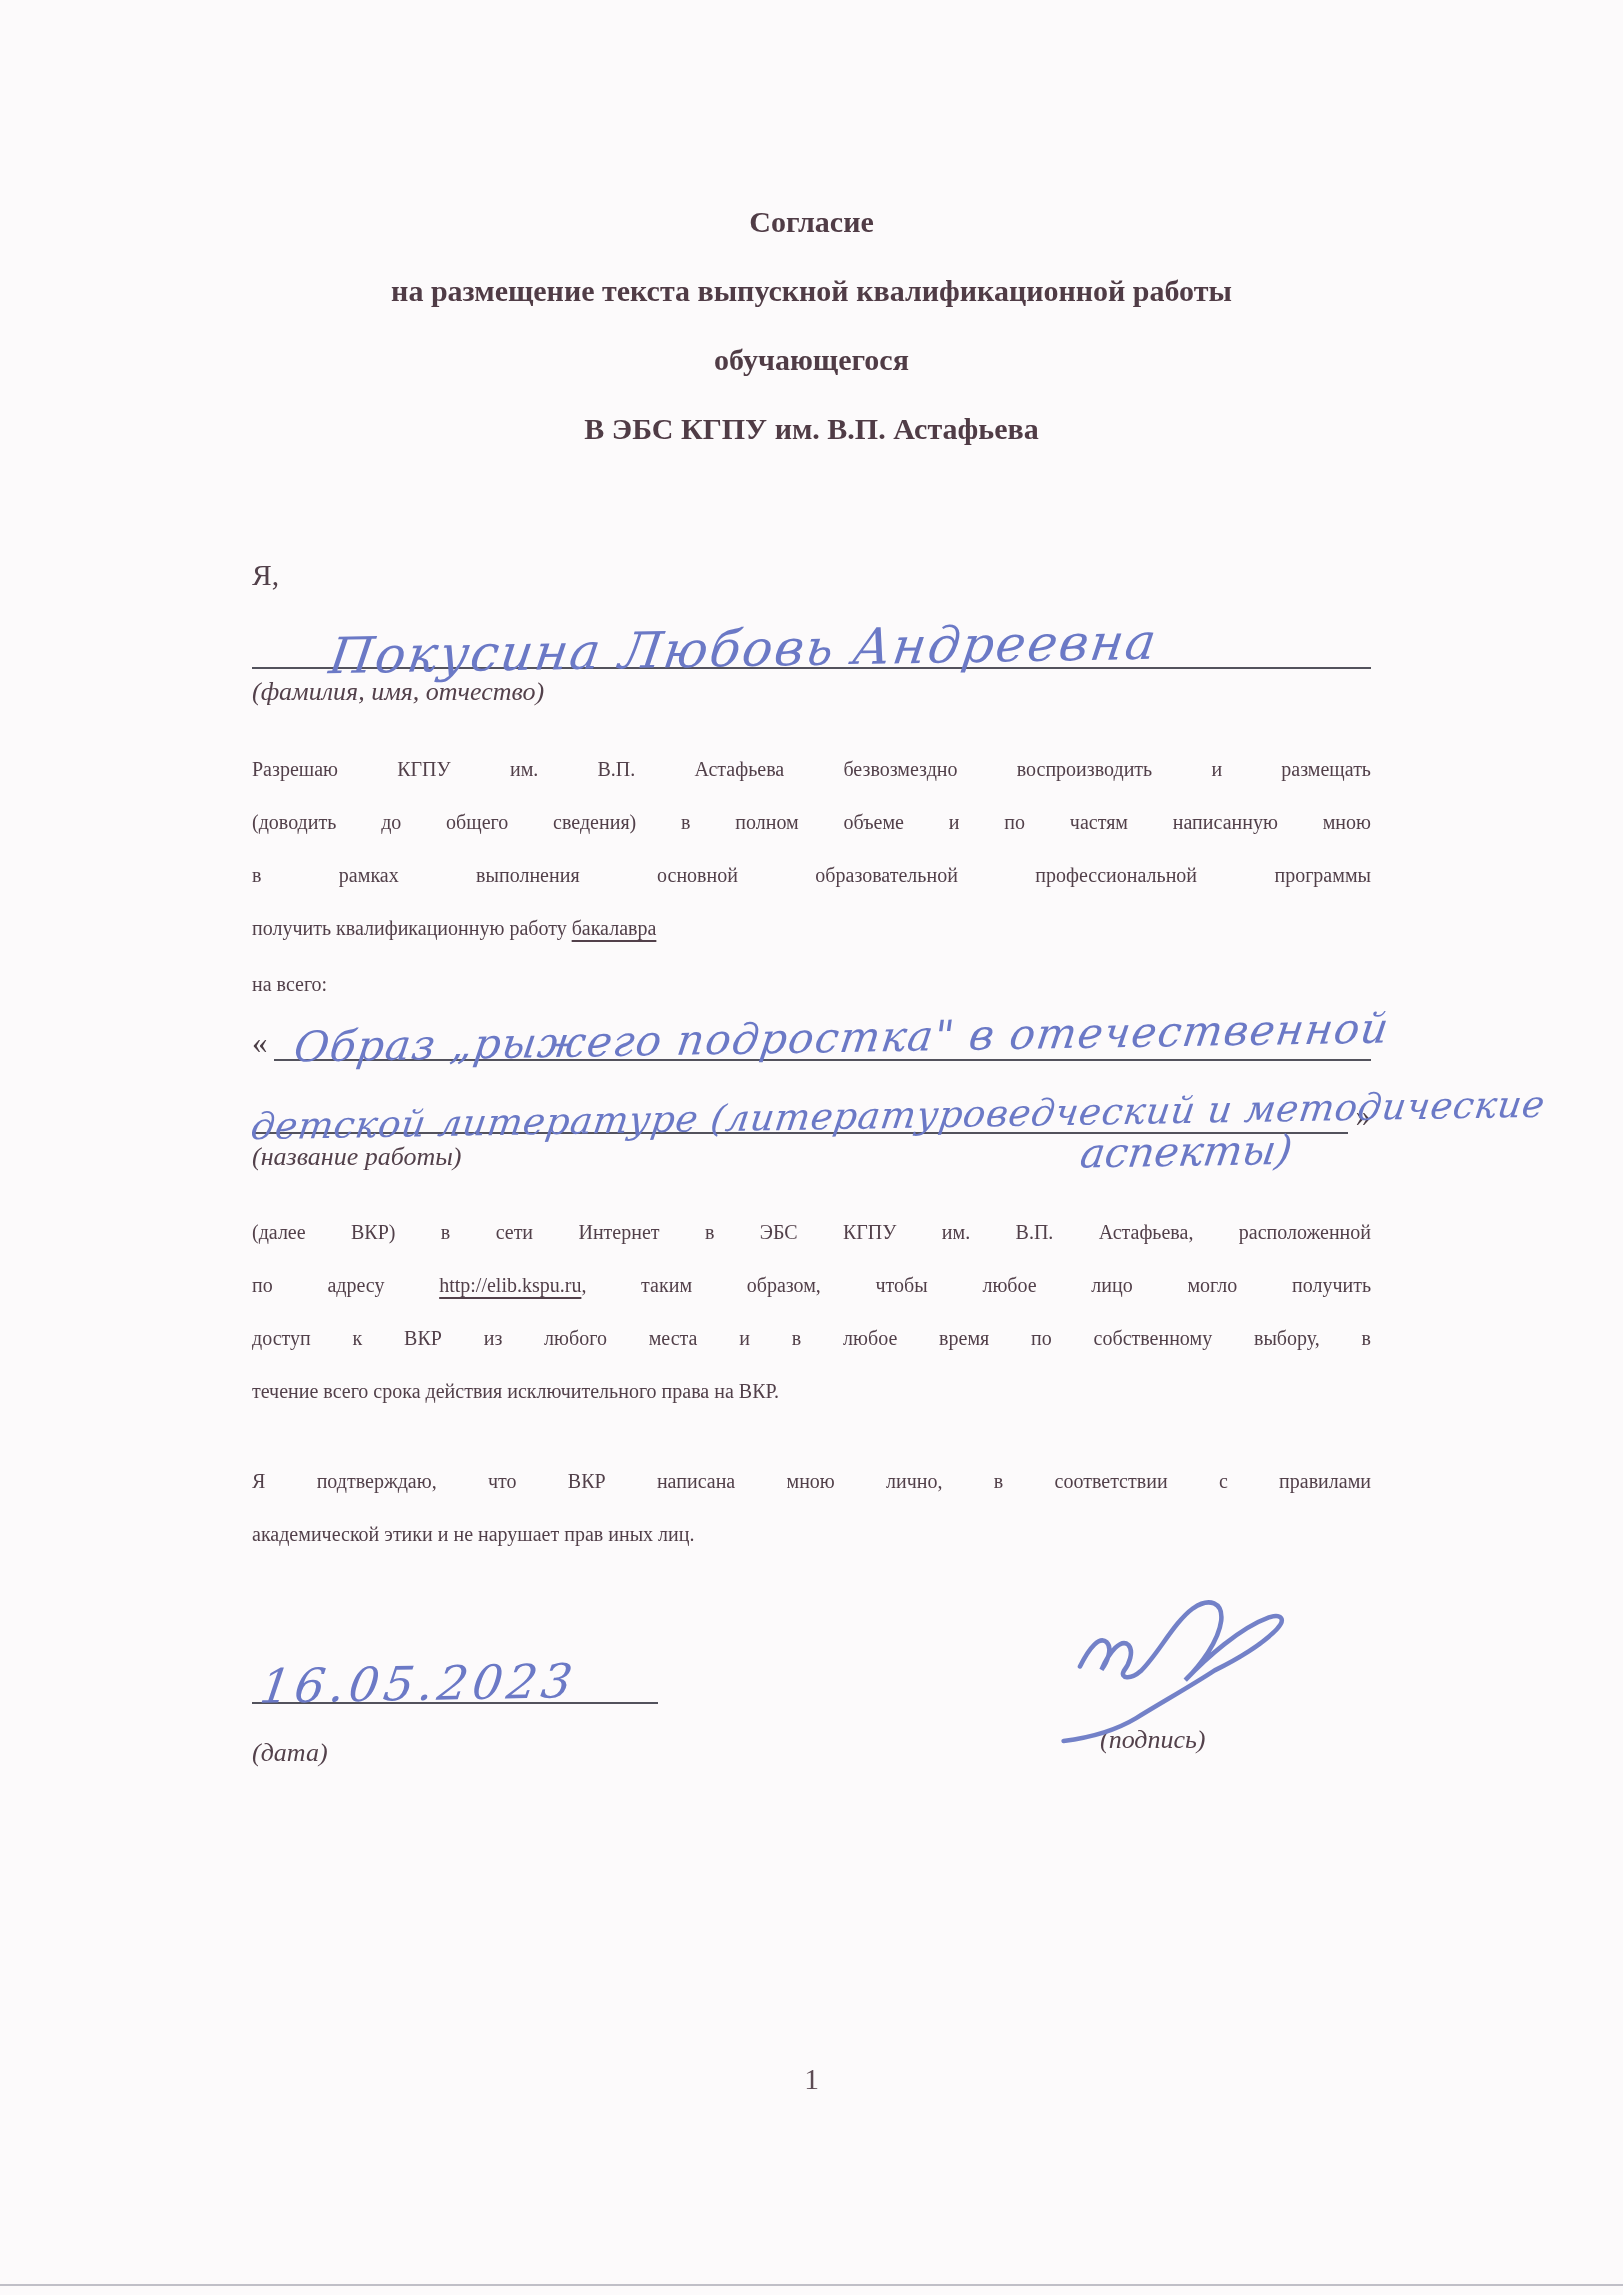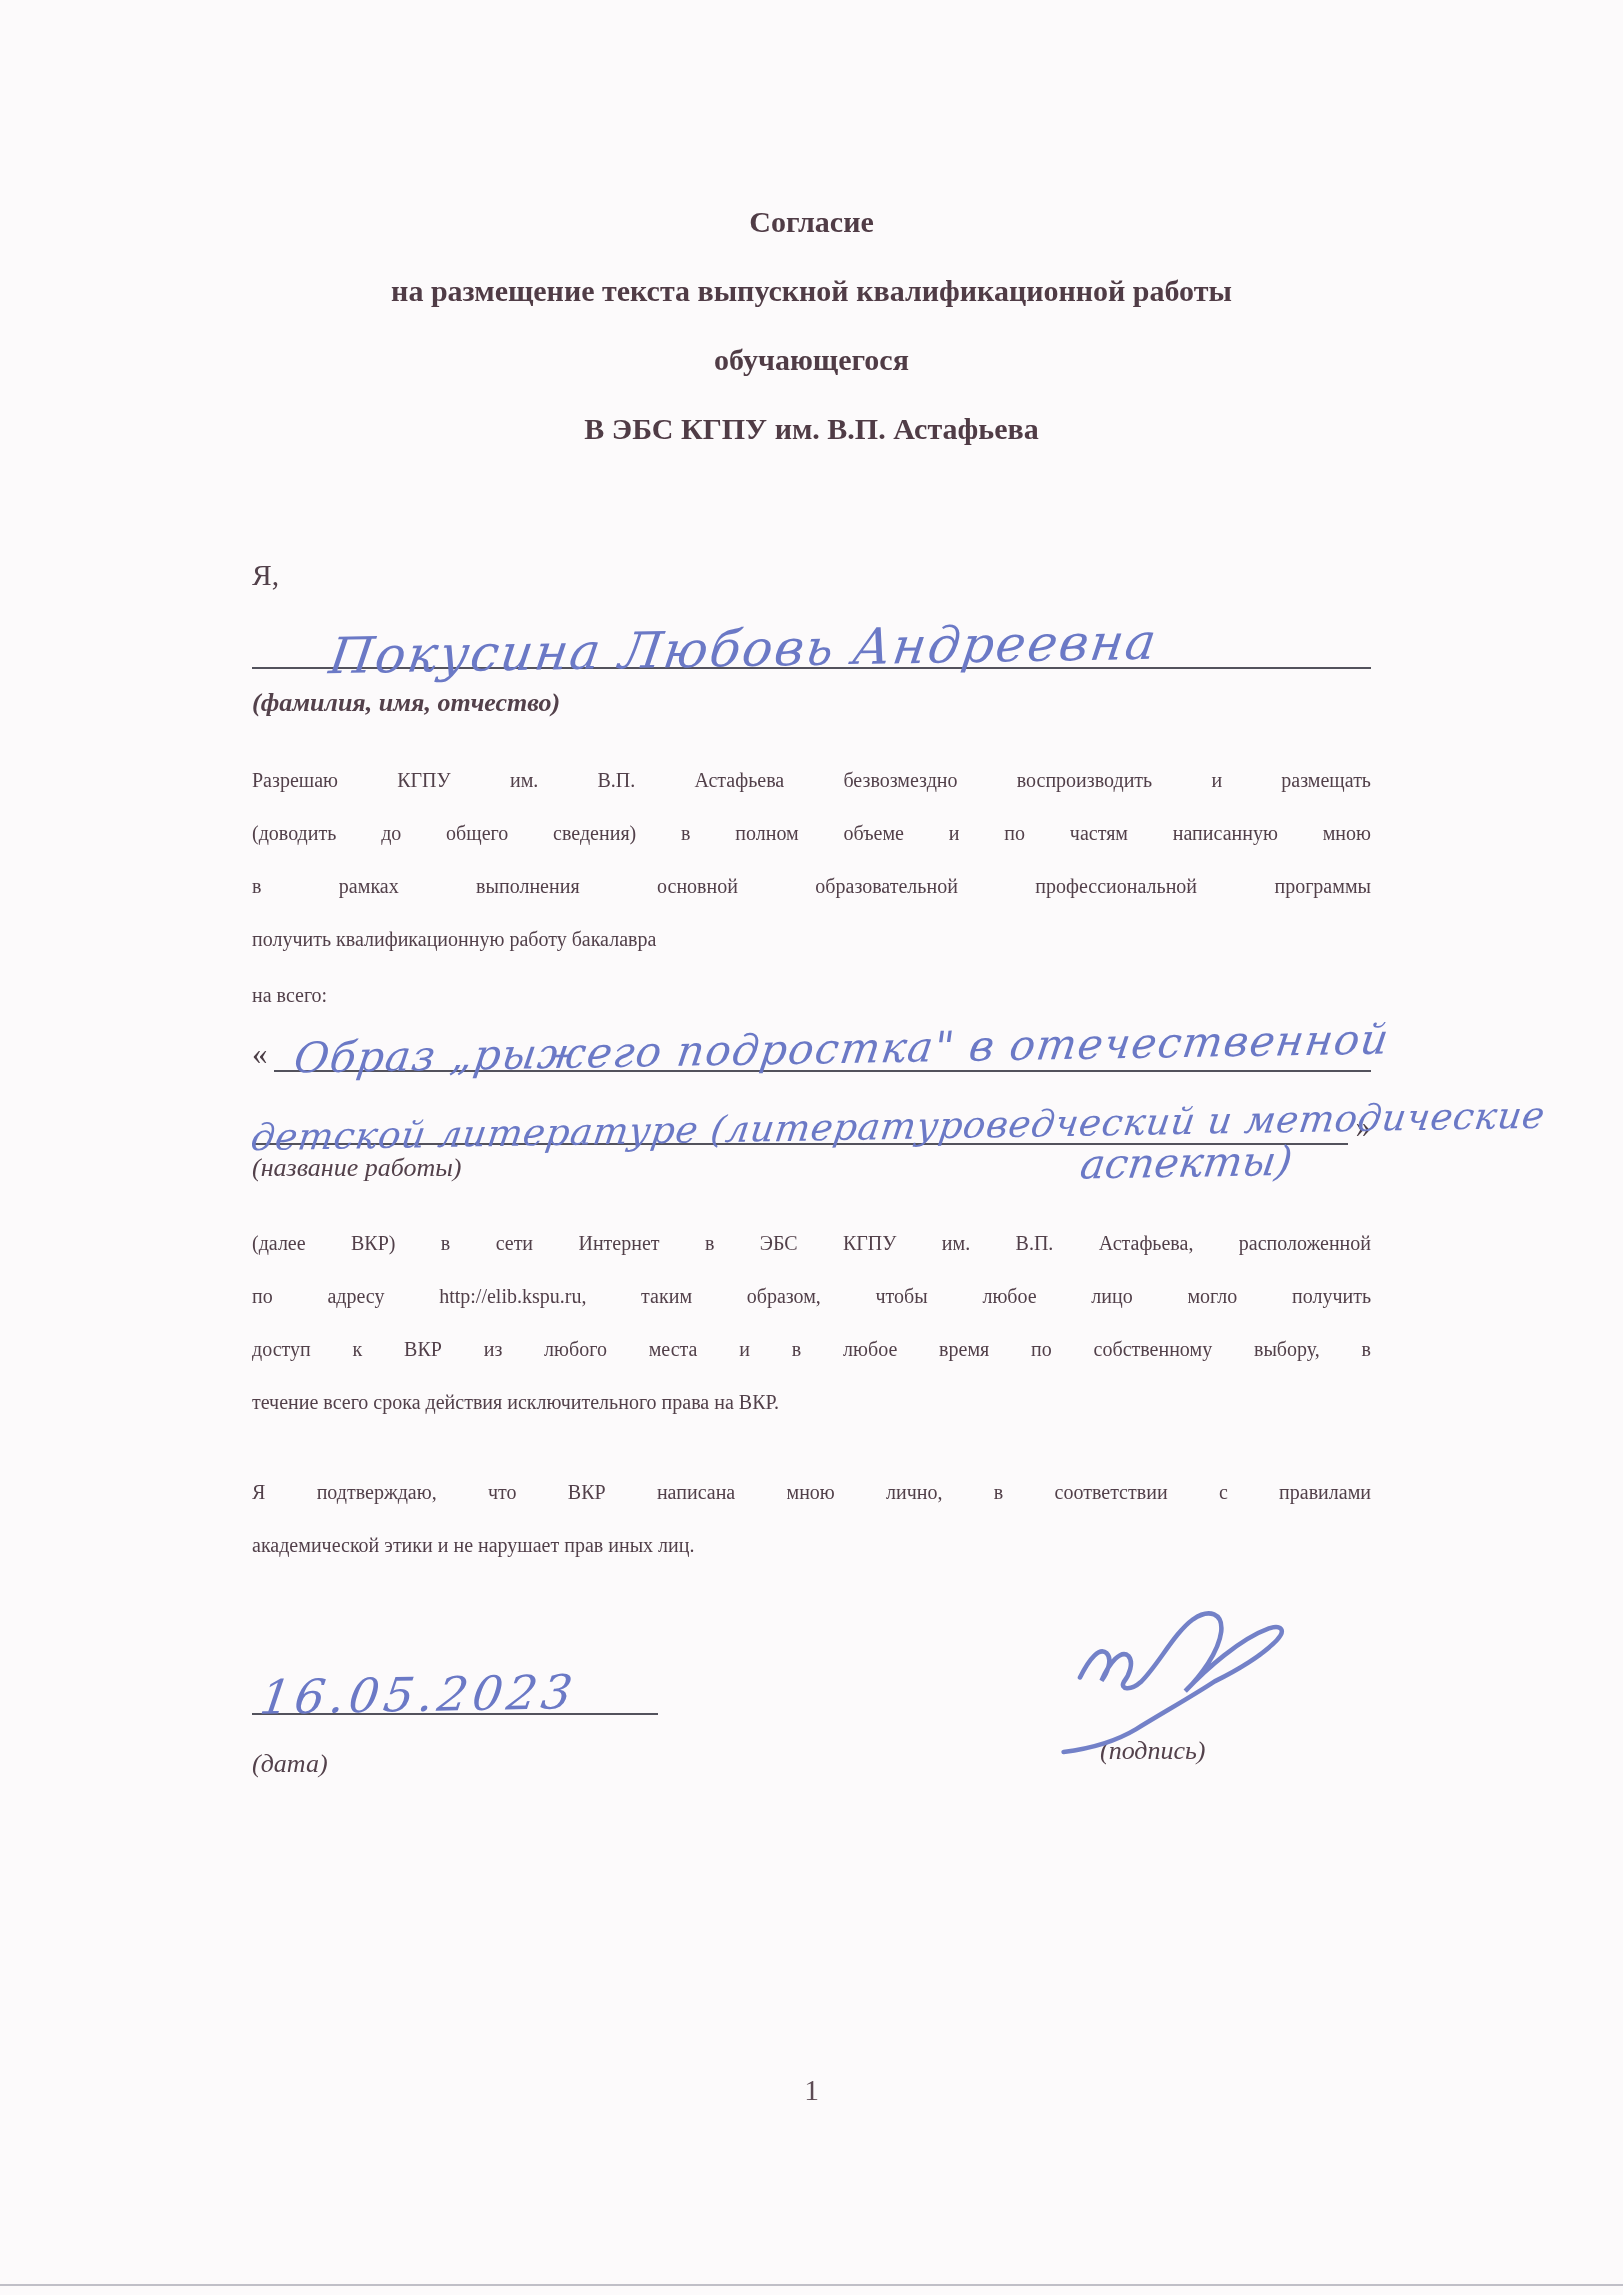--- a/index.html
+++ b/index.html
@@ -15,37 +15,37 @@
   }
   .content { padding:187px 253px 0 244px; }
 
   
   .title-block { text-align:center; font-weight:bold; font-size:30px; line-height:69px; color:#503c46; }
   .ya { font-size:29.5px; line-height:53px; margin-top:86px; }
   .para { font-size:20px; line-height:53px; }
   .para > div { min-height:53px; }
   .jline { text-align:justify; text-align-last:justify; }
   .caption { font-style:italic; font-size:26px; line-height:34px; color:#53414b; }
-  .u { text-underline-offset:5.2px; text-decoration-thickness:2px; }
+  .u { text-decoration:underline; text-underline-offset:5.2px; text-decoration-thickness:2px; }
   .topic-label { margin-top:2.6px; }
 
   
   .hw {
     font-family:"DejaVu Serif", serif;
     font-style:italic;
     color:#6b79c6;
     display:inline-block;
     transform:skewX(-9deg) rotate(-1deg);
     white-space:nowrap;
   }
 
   
   .name-line { position:relative; height:67px; border-bottom:2.6px solid #53525c; }
   .name-hw { position:absolute; left:79px; bottom:-10.5px; font-size:50px; letter-spacing:2px; }
-  .name-caption { margin-top:17px;font-weight:bold; }
+  .name-caption { margin-top:6px; }
 
   .para1 { margin-top:34px; }
 
   
   .topic-row { display:flex; align-items:flex-end; }
   .row1 { height:50px; }
   .row2 { height:73px; }
   .guillemet { font-size:31px; line-height:31px; color:#4c3e46; margin:0 6.5px 2.6px 0; }
   .guillemet.close { margin:0 0 2.6px 7.9px; }
   .tline { flex:1; position:relative; height:100%; border-bottom:2.6px solid #53525c; }

